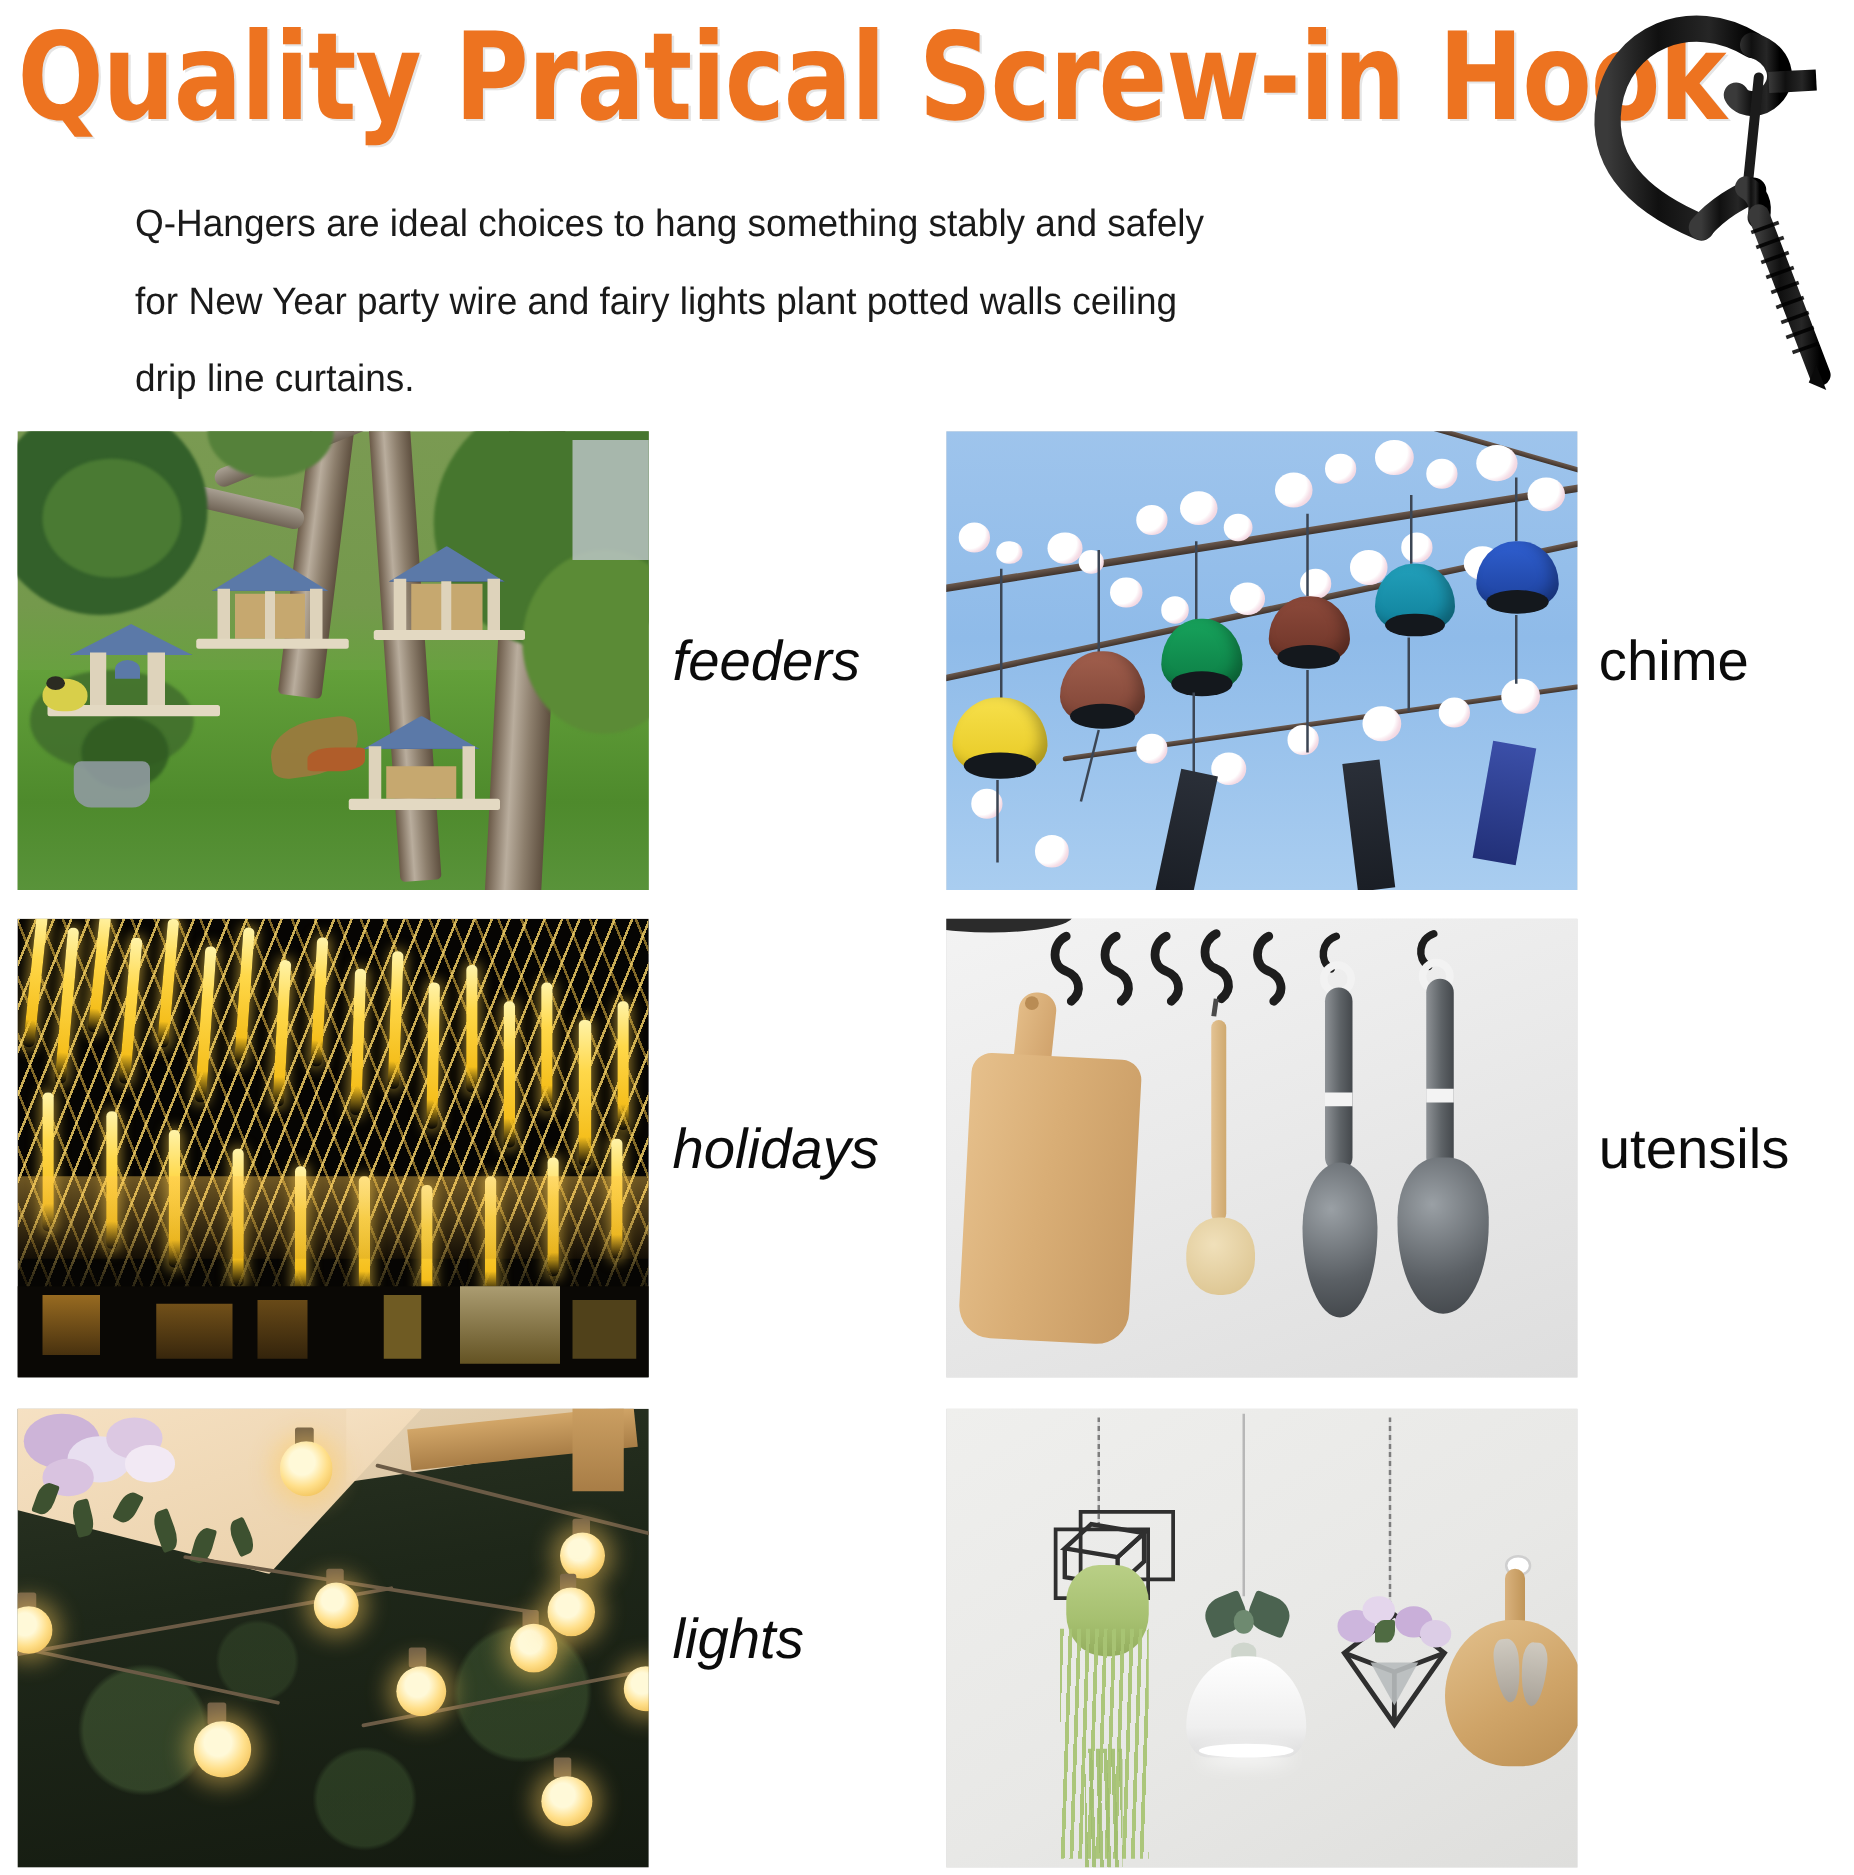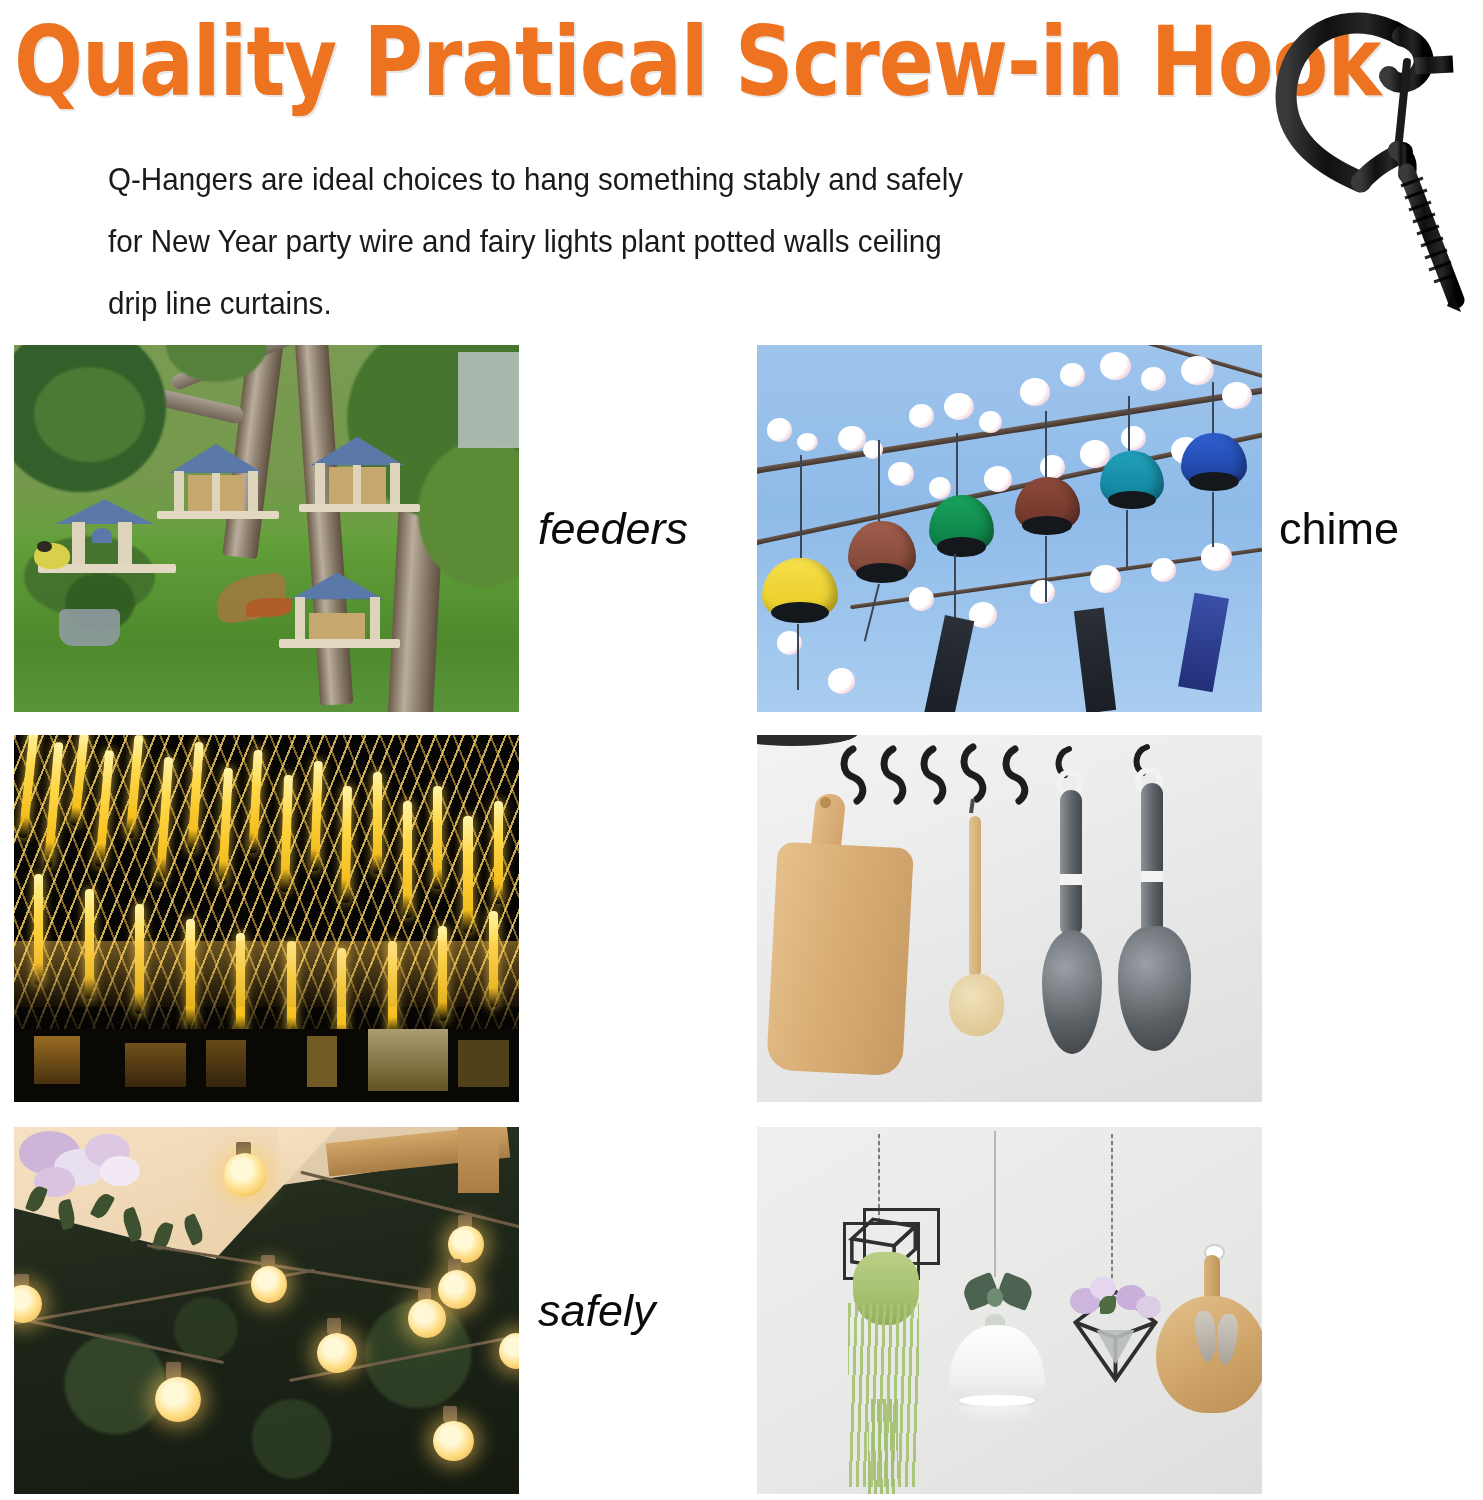--- a/index.html
+++ b/index.html
@@ -429,20 +429,21 @@
 
           <div class="abs" style="left:0;top:80%;width:100%;height:20%;background:#0a0805;"></div>
           <div class="abs h-shop" style="left:4%;top:82%;width:9%;height:13%;opacity:.75;"></div>
           <div class="abs h-shop" style="left:22%;top:84%;width:12%;height:12%;opacity:.55;"></div>
           <div class="abs h-shop" style="left:38%;top:83%;width:8%;height:13%;opacity:.5;"></div>
           <div class="abs" style="left:58%;top:82%;width:6%;height:14%;background:#c3a03c;opacity:.55;"></div>
           <div class="abs" style="left:70%;top:80%;width:16%;height:17%;background:linear-gradient(180deg,#f0dca0,#8a7330);opacity:.7;"></div>
           <div class="abs" style="left:88%;top:83%;width:10%;height:13%;background:#6d5a24;opacity:.7;"></div>
         </div>
       </div>
+      <div class="caption">holidays</div>
     </div>
 
     <div class="cell right">
       <div class="photo">
         <div class="scene sc-utensils">
 
           <div class="abs u-rail" style="left:-6%;top:-4%;width:26%;height:7%;"></div>
 
           <svg class="abs" style="left:0;top:0;width:100%;height:100%;" viewBox="0 0 505 367" aria-hidden="true">
             <g fill="none" stroke="#1d1d1d" stroke-width="7" stroke-linecap="round">
@@ -472,20 +473,21 @@
 
           <div class="abs gray-handle" style="left:60%;top:15%;width:4.4%;height:40%;"></div>
           <div class="abs" style="left:60%;top:38%;width:4.4%;height:3%;background:#f3f3f3;"></div>
           <div class="abs gray-bowl" style="left:56.4%;top:53%;width:12%;height:34%;"></div>
 
           <div class="abs gray-handle" style="left:76%;top:13%;width:4.4%;height:42%;"></div>
           <div class="abs" style="left:76%;top:37%;width:4.4%;height:3%;background:#f3f3f3;"></div>
           <div class="abs gray-bowl" style="left:71.5%;top:52%;width:14.5%;height:34%;border-radius:46% 46% 52% 52% / 40% 40% 60% 60%;"></div>
         </div>
       </div>
+      <div class="caption">utensils</div>
     </div>
   </div>
 
   <div class="row r3">
 
     <div class="cell left">
       <div class="photo">
         <div class="scene sc-party">
 
           <div class="abs" style="left:0;top:0;width:100%;height:100%;
@@ -543,21 +545,21 @@
 
           <div class="abs bulb-cap" style="left:86%;top:36%;width:2.6%;height:4%;"></div>
           <div class="abs bulb" style="left:84%;top:39%;width:7.5%;height:10.5%;"></div>
 
           <div class="abs bulb-cap" style="left:85%;top:76%;width:2.8%;height:4.5%;"></div>
           <div class="abs bulb" style="left:83%;top:80%;width:8%;height:11%;"></div>
 
           <div class="abs bulb" style="left:96%;top:56%;width:7%;height:10%;"></div>
         </div>
       </div>
-      <div class="caption">safely</div>
+      <div class="caption">lights</div>
     </div>
 
     <div class="cell right">
       <div class="photo">
         <div class="scene sc-planters">
 
           <div class="abs pl-chain" style="left:24%;top:2%;height:24%;"></div>
           <div class="abs geo" style="left:17%;top:26%;width:14%;height:14%;transform:rotate(0deg);"></div>
           <div class="abs geo" style="left:21%;top:22%;width:14%;height:14%;"></div>
           <svg class="abs" style="left:14%;top:20%;width:22%;height:24%;" viewBox="0 0 100 100" aria-hidden="true">

